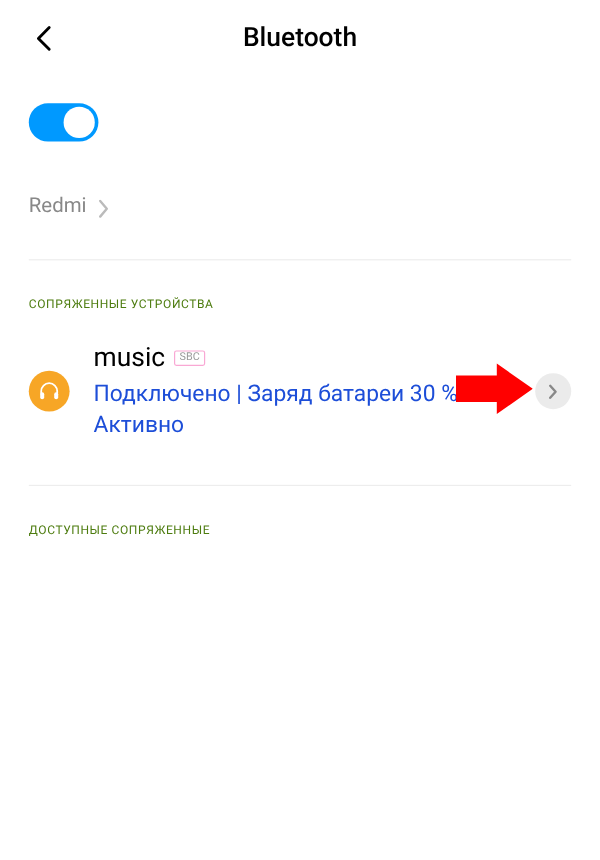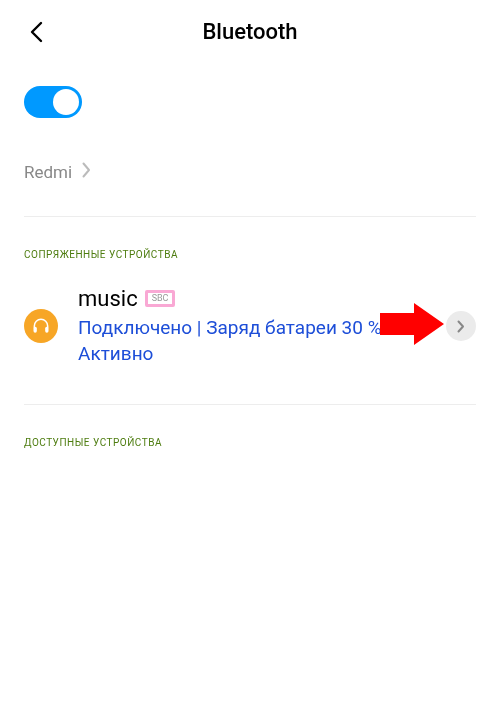--- a/index.html
+++ b/index.html
@@ -59,21 +59,21 @@
       position: absolute;
       right: 3px;
       top: 3px;
       width: 26px;
       height: 26px;
       background: #fff;
       border-radius: 50%;
     }
     .row-right {
       display: flex;
-      align-items: flex-start;
+      align-items: flex-end;
       gap: 10px;
     }
     .row-value {
       font-size: 17px;
       color: #888;
     }
     .divider {
       height: 1px;
       background: #ededed;
       margin: 12px 24px 0 24px;
@@ -112,21 +112,21 @@
       gap: 7px;
       margin-bottom: 4px;
     }
     .device-name {
       font-size: 22px;
       color: #000;
     }
     .codec-badge {
       font-size: 9px;
       color: #999;
-      border: 3px solid #f9a8d4;
+      border: 1px solid #f9a8d4;
       border-radius: 2px;
       padding: 1px 4px;
       line-height: 1;
     }
     .device-status {
       font-size: 19px;
       color: #1d4ed8;
       line-height: 1.35;
     }
     .chevron-circle {
@@ -201,13 +201,13 @@
   </div>
   <div class="chevron-circle">
     <svg width="8" height="13" viewBox="0 0 8 13" fill="none">
       <path d="M1.5 1.5 L6 6.5 L1.5 11.5" stroke="#888" stroke-width="2" stroke-linecap="round" stroke-linejoin="round"></path>
     </svg>
   </div>
 </div>
 
 <div class="divider" style="margin-top:20px"></div>
 
-<div class="section-header">ДОСТУПНЫЕ УСТРОЙСТВА</div>
+<div class="section-header">ДОСТУПНЫЕ СОПРЯЖЕННЫЕ</div>
 
 </body></html>

